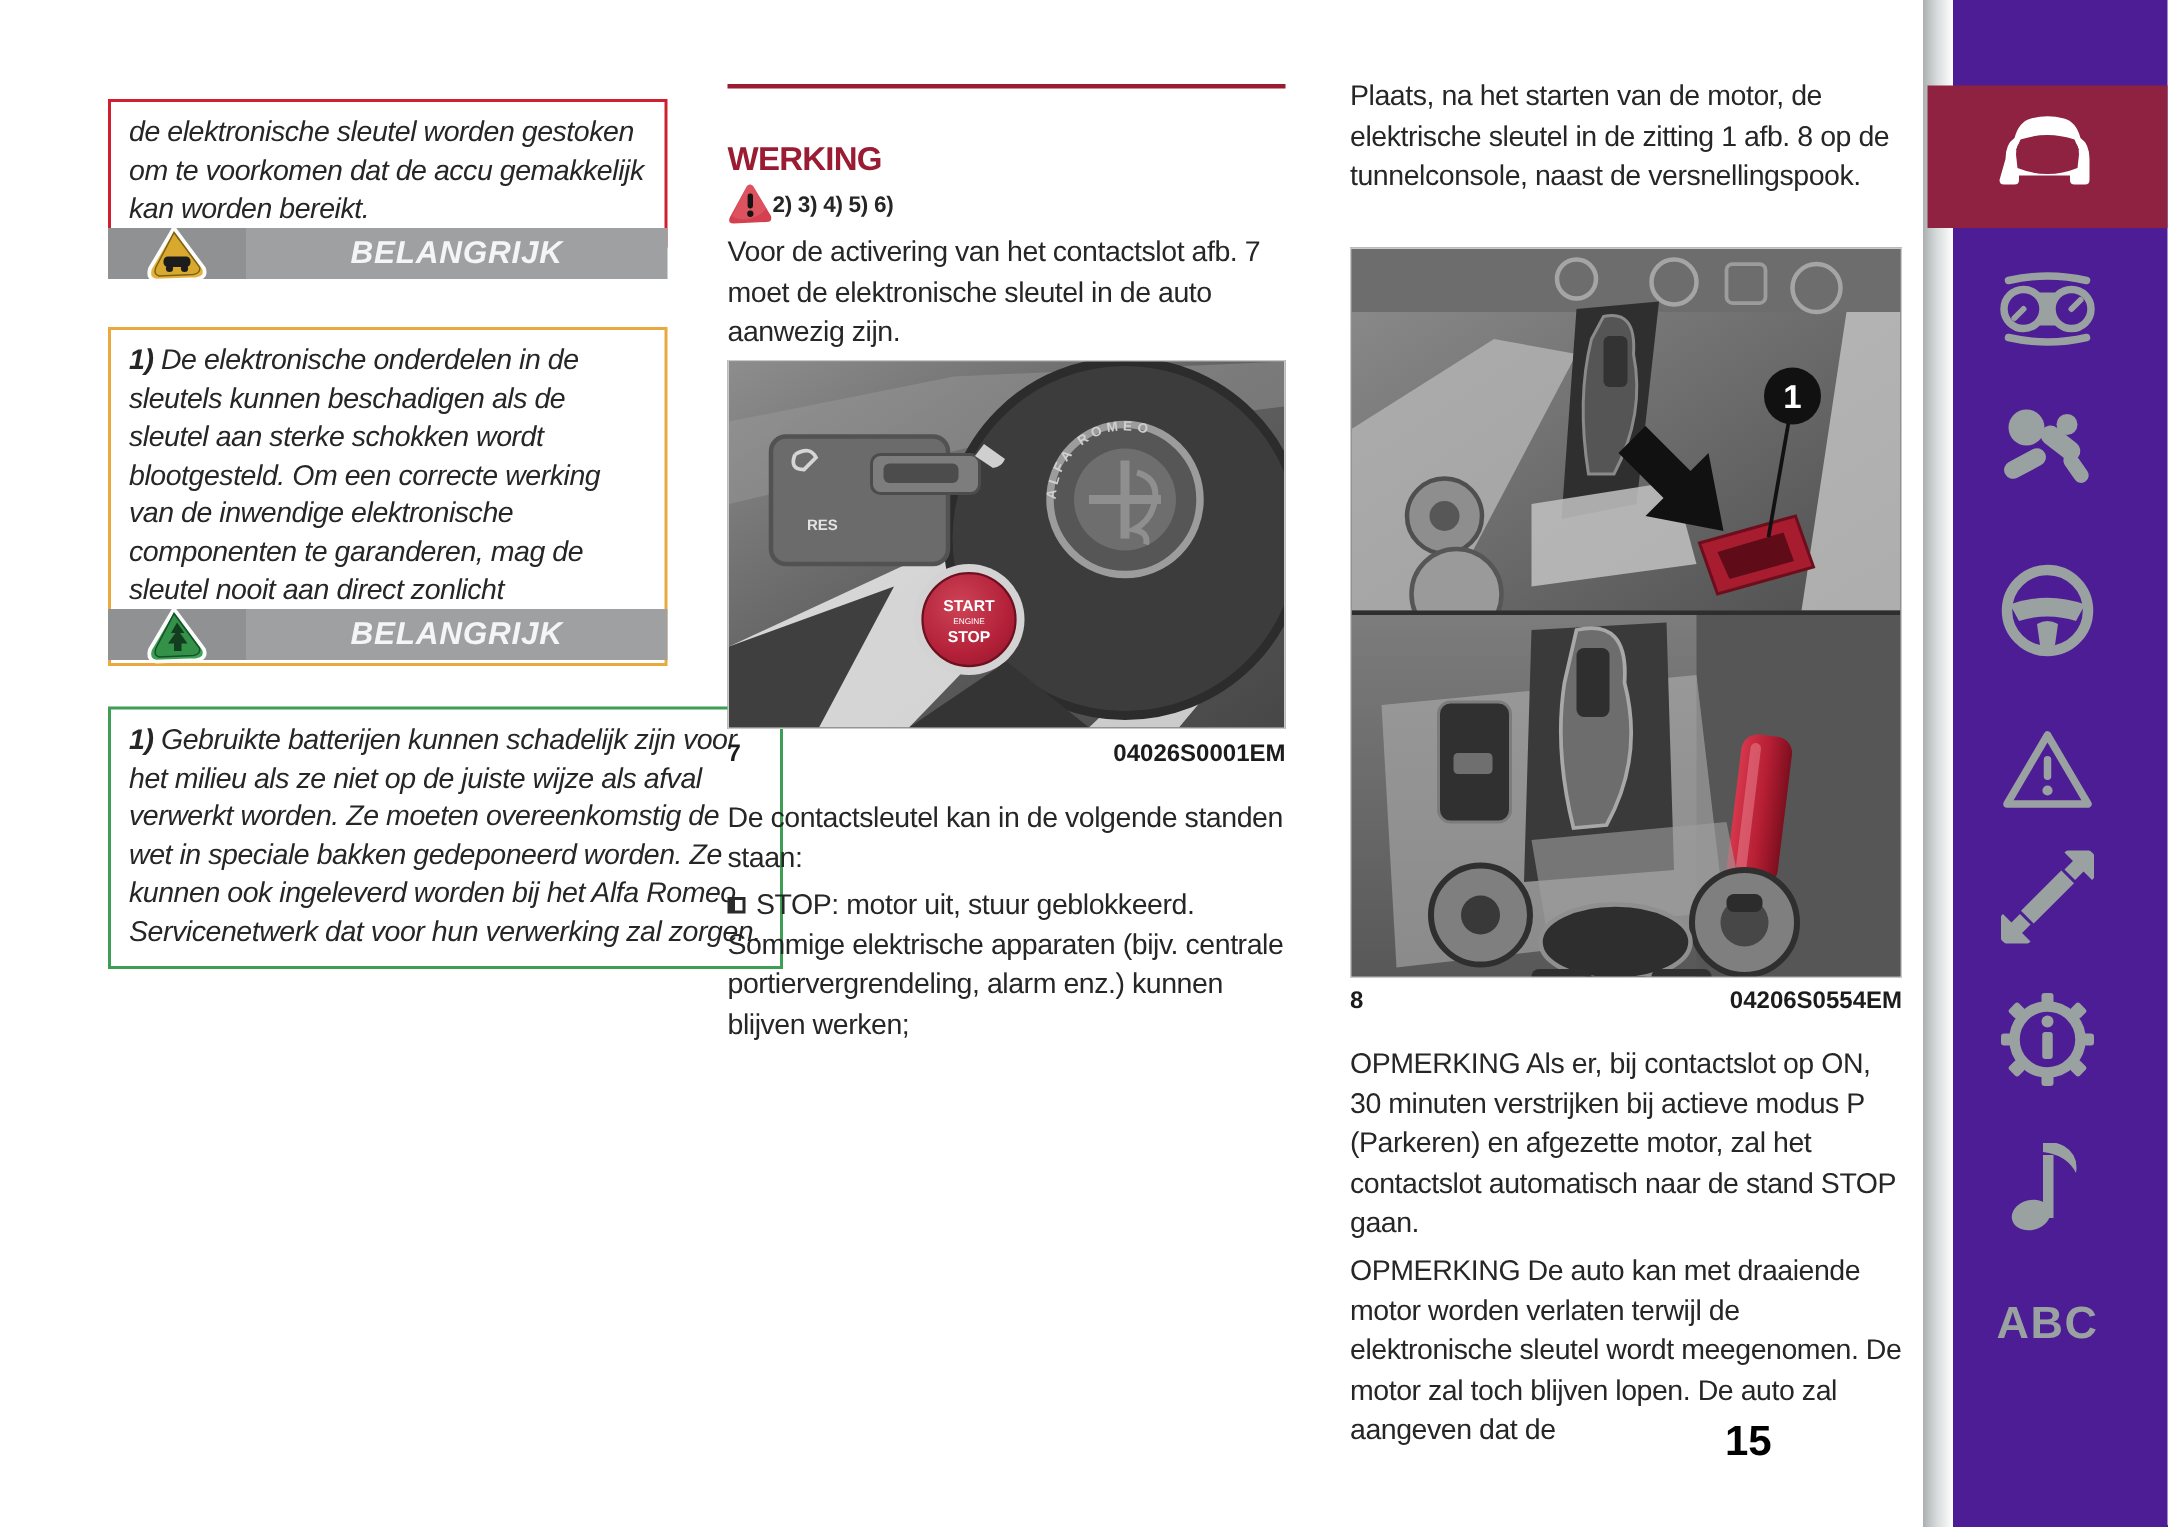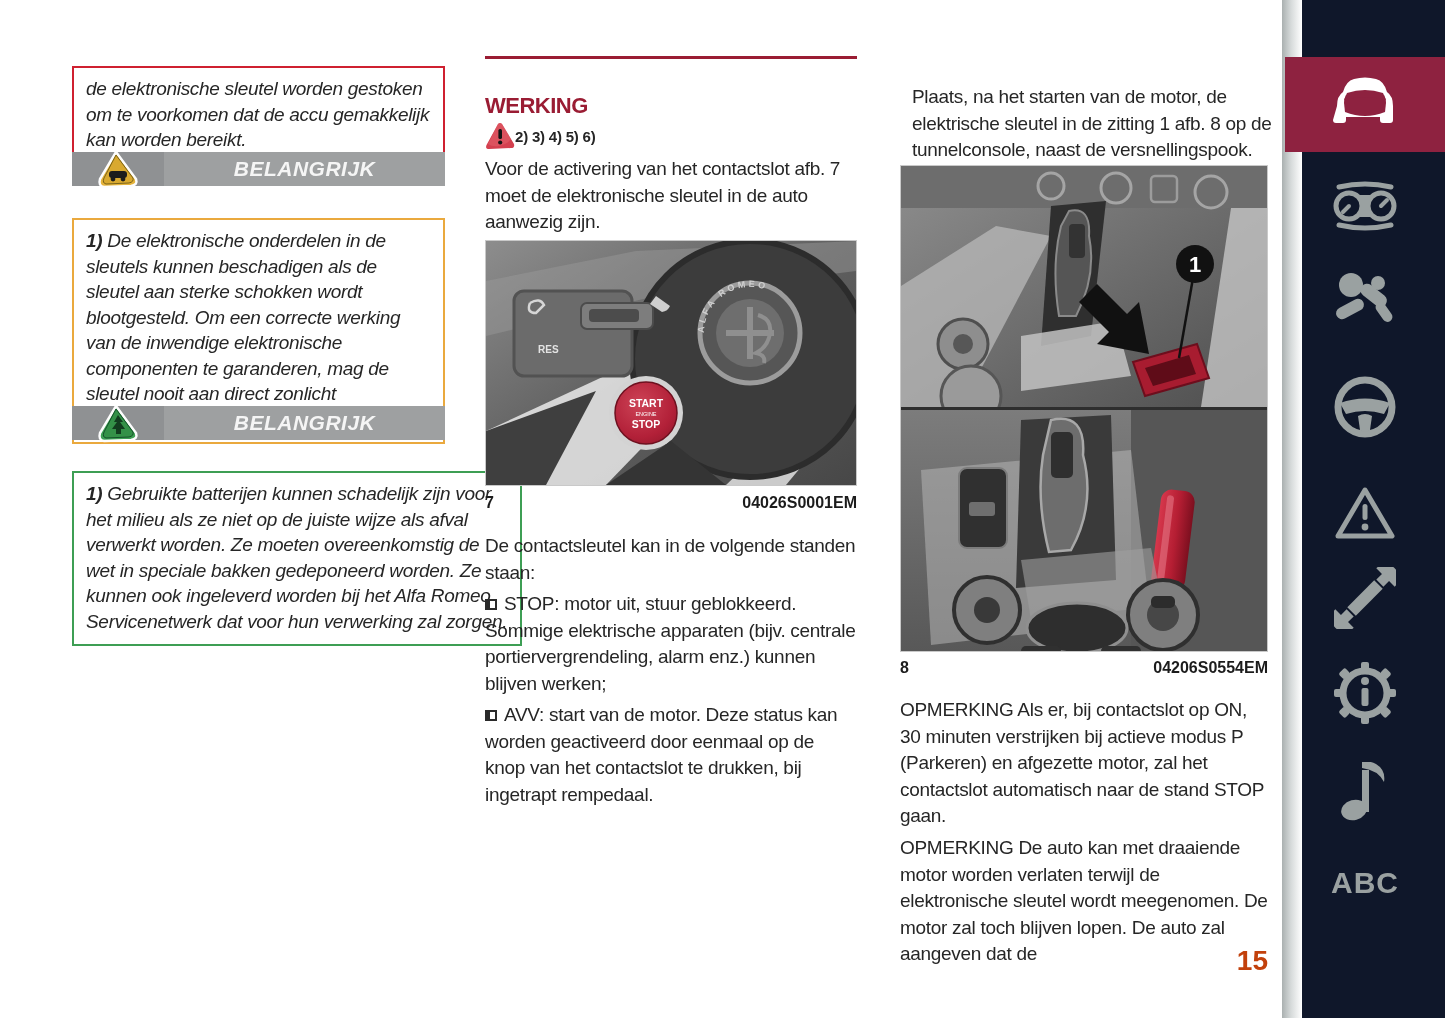--- a/index.html
+++ b/index.html
@@ -40,32 +40,32 @@
   .figure { border:1px solid #c9c9c9; background:#5c5c5c; overflow:hidden; }
   .fig-caption { display:flex; justify-content:space-between;
                  font-weight:bold; font-size:16px; margin-top:4px; color:#1c1c1c; }
 
   .bullet { position:relative; padding-left:0; }
   .sq { display:inline-block; width:12px; height:11px; border:2px solid #2a2a2a;
         border-left-width:5px; margin-right:7px; vertical-align:baseline; }
 
   
   #sidebar { position:absolute; left:1282px; top:0; width:163px; height:1018px;
-             background:#0f172a; }
+             background:#4c1d95; }
   #sidebar .edge { position:absolute; left:0; top:0; width:20px; height:1018px;
                    background:linear-gradient(90deg,#aab0b0 0%, #d6dada 45%, #ffffff 100%); }
   .side-tab-active { position:absolute; left:3px; top:57px; width:160px; height:95px;
                      background:#8e2240; display:flex; align-items:center; justify-content:center; }
   .side-icon { position:absolute; left:3px; width:160px; display:flex;
                align-items:center; justify-content:center; }
   .side-abc { color:#9aa1a1; font-weight:bold; font-size:30px; letter-spacing:1px;
               font-family:"Liberation Sans", sans-serif; }
 
   #page-number { position:absolute; left:1150px; top:945px; width:118px;
-                 text-align:right; font-weight:bold; font-size:28px; color:#c2410c; }
+                 text-align:left; font-weight:bold; font-size:28px; color:#000000; }
 </style>
 </head>
 <body>
 
 <div id="col-left" class="col">
   <div class="note-box box-red abs" style="left:0; top:66px; width:373px;">
     <span>de elektronische sleutel worden gestoken om te voorkomen dat de accu gemakkelijk kan worden bereikt.</span>
   </div>
 
   <div class="banner abs" style="left:0; top:152px; width:373px;">
@@ -164,26 +164,25 @@
     </svg>
   </div>
   <div class="fig-caption abs" style="left:0; top:490px; width:372px;">
     <span>7</span>
     <span>04026S0001EM</span>
   </div>
 
   <div class="body-txt abs" style="left:0; top:533px; width:372px;">
     <div>De contactsleutel kan in de volgende standen staan:</div>
     <div class="bullet" style="margin-top:5px;"><span class="sq"></span><span>STOP: motor uit, stuur geblokkeerd. Sommige elektrische apparaten (bijv. centrale portiervergrendeling, alarm enz.) kunnen blijven werken;</span></div>
-    <div class="bullet" style="margin-top:5px;"><span class="sq"></span><span>AVV: start van de motor. Deze status kan worden geactiveerd door eenmaal op de knop van het contactslot te drukken, bij ingetrapt rempedaal.</span></div>
   </div>
 </div>
 
 <div id="col-right" class="col">
-  <div class="body-txt abs" style="left:12px; top:52px; width:368px;margin-top:32px;">Plaats, na het starten van de motor, de elektrische sleutel in de zitting 1 afb. 8 op de tunnelconsole, naast de versnellingspook.</div>
+  <div class="body-txt abs" style="left:0; top:52px; width:368px;">Plaats, na het starten van de motor, de elektrische sleutel in de zitting 1 afb. 8 op de tunnelconsole, naast de versnellingspook.</div>
 
   <div class="figure abs" style="left:0; top:165px; width:368px; height:487px;">
     <svg width="366" height="485" viewBox="0 0 366 485">
       <defs>
         <linearGradient id="f8a" x1="0" y1="0" x2="1" y2="1">
           <stop offset="0" stop-color="#8e8e8e"></stop>
             <stop offset="1" stop-color="#4e4e4e"></stop>
         </linearGradient>
         <linearGradient id="f8b" x1="0" y1="0" x2="0" y2="1">
           <stop offset="0" stop-color="#7c7c7c"></stop>

